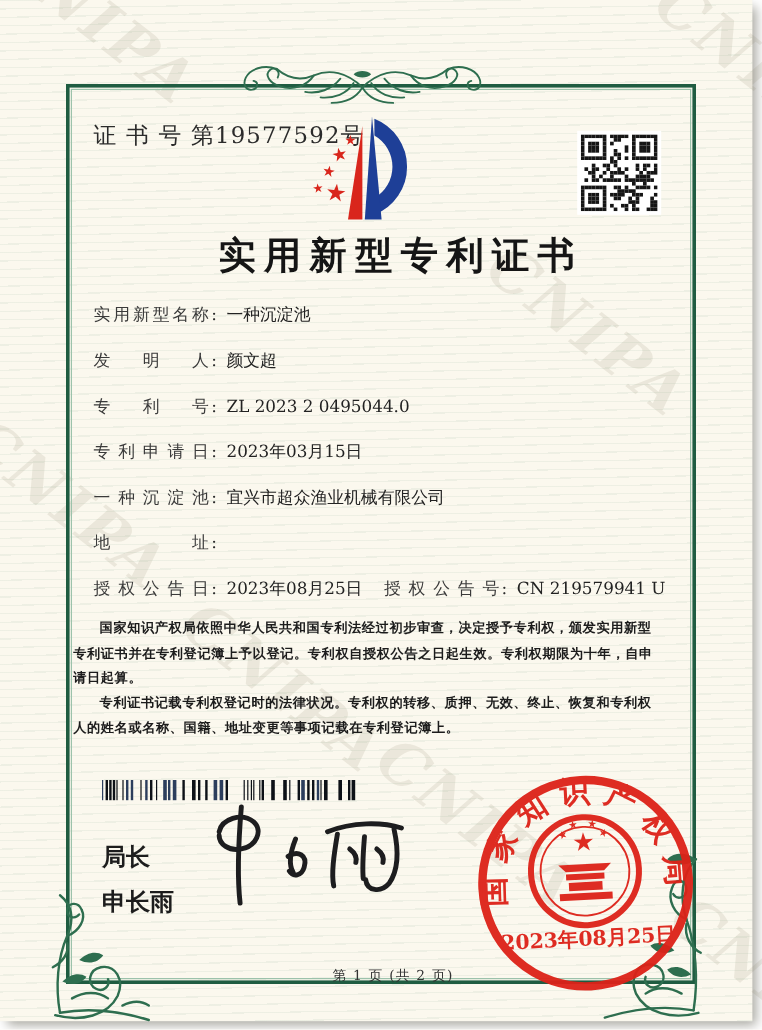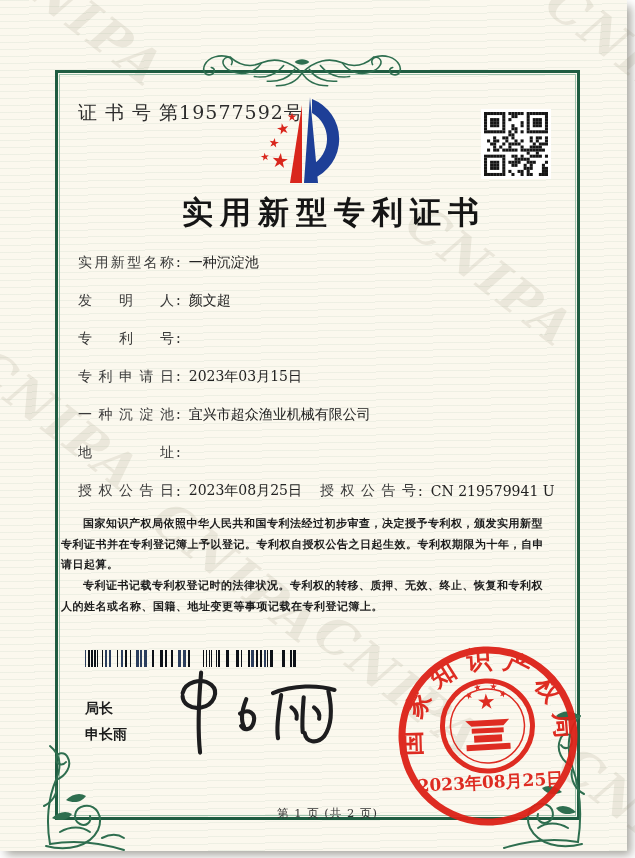--- a/index.html
+++ b/index.html
@@ -39,21 +39,21 @@
   .pair.first{width:242px;}
   
   .paras{position:absolute;left:61px;top:514px;width:484px;z-index:3;
          font-size:11px;line-height:1.88;color:#1c1c1c;font-weight:600;letter-spacing:.5px;}
   .paras p{margin:0;text-indent:2em;}
   
   .barcode{position:absolute;left:85px;top:650px;width:212px;height:17px;z-index:3;}
   
   .signer{position:absolute;left:85px;top:696px;z-index:3;
           font-family:"DejaVu Sans","Liberation Sans",sans-serif;font-weight:700;
-          font-size:14px;color:#1d1d1d;line-height:1.85;}
+          font-size:20px;color:#1d1d1d;line-height:1.85;}
   .signature{position:absolute;left:158px;top:662px;width:195px;height:95px;z-index:3;}
   
   .seal{position:absolute;left:388px;top:636px;width:200px;height:200px;z-index:6;
         transform:rotate(-3deg);opacity:.95;}
   
   .orn-top{position:absolute;left:192px;top:50px;width:220px;height:44px;z-index:4;}
   .orn-bl{position:absolute;left:36px;top:742px;width:100px;height:112px;z-index:4;}
   .orn-br{position:absolute;left:492px;top:700px;width:100px;height:152px;z-index:4;
           transform:scaleX(-1);}
   .footer{position:absolute;left:65px;top:806px;width:525px;text-align:center;
@@ -366,20 +366,21 @@
         <span class="fvalue">一种沉淀池</span>
       </div>
       <div class="row">
         <span class="flabel">发明人</span>
           <span class="colon">:</span>
         <span class="fvalue">颜文超</span>
       </div>
       <div class="row">
         <span class="flabel">专利号</span>
           <span class="colon">:</span>
+        <span class="fvalue">ZL 2023 2 0495044.0</span>
       </div>
       <div class="row">
         <span class="flabel">专利申请日</span>
           <span class="colon">:</span>
         <span class="fvalue">2023年03月15日</span>
       </div>
       <div class="row">
         <span class="flabel">一种沉淀池</span>
           <span class="colon">:</span>
         <span class="fvalue">宜兴市超众渔业机械有限公司</span>

